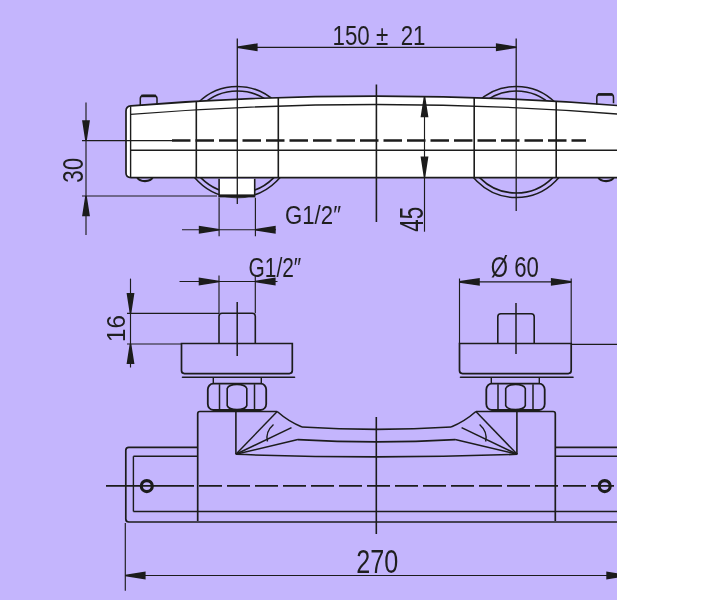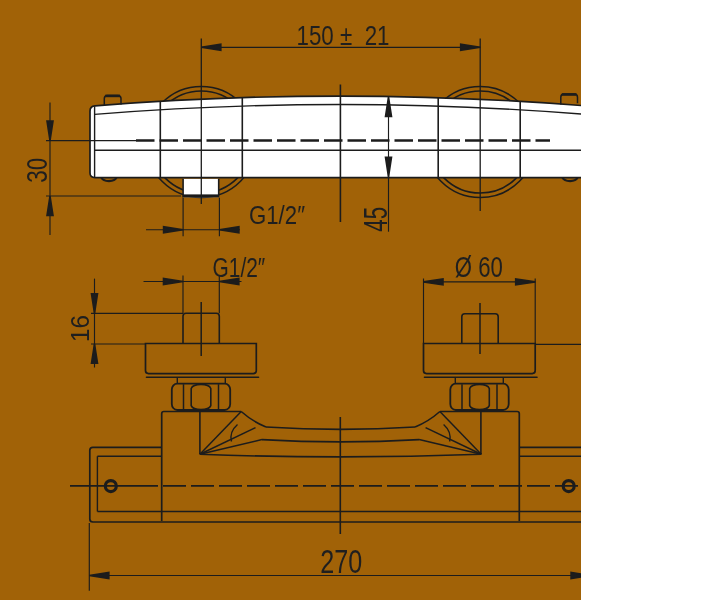--- a/index.html
+++ b/index.html
@@ -1,16 +1,16 @@
 <!DOCTYPE html>
 <html><head>
 <meta charset="utf-8">
 <style>
 html,body{margin:0;padding:0;background:#ffffff;}
-#wrap{width:581px;height:600px;position:relative;background:#a16207;overflow:hidden;}
+#wrap{width:581px;height:600px;position:relative;background:#c4b5fd;overflow:hidden;padding-left:36px;}
 svg{display:block;}
 text{font-family:"Liberation Sans",sans-serif;fill:#1f1f1f;}
 </style>
 </head>
 <body>
 <div id="wrap">
 <svg width="716" height="600" viewBox="0 0 716 600">
 <defs>
 <path id="ar" d="M0,0 L-19.5,3 L-19.5,-3 Z" fill="#1c1c1c"></path>
 </defs>

